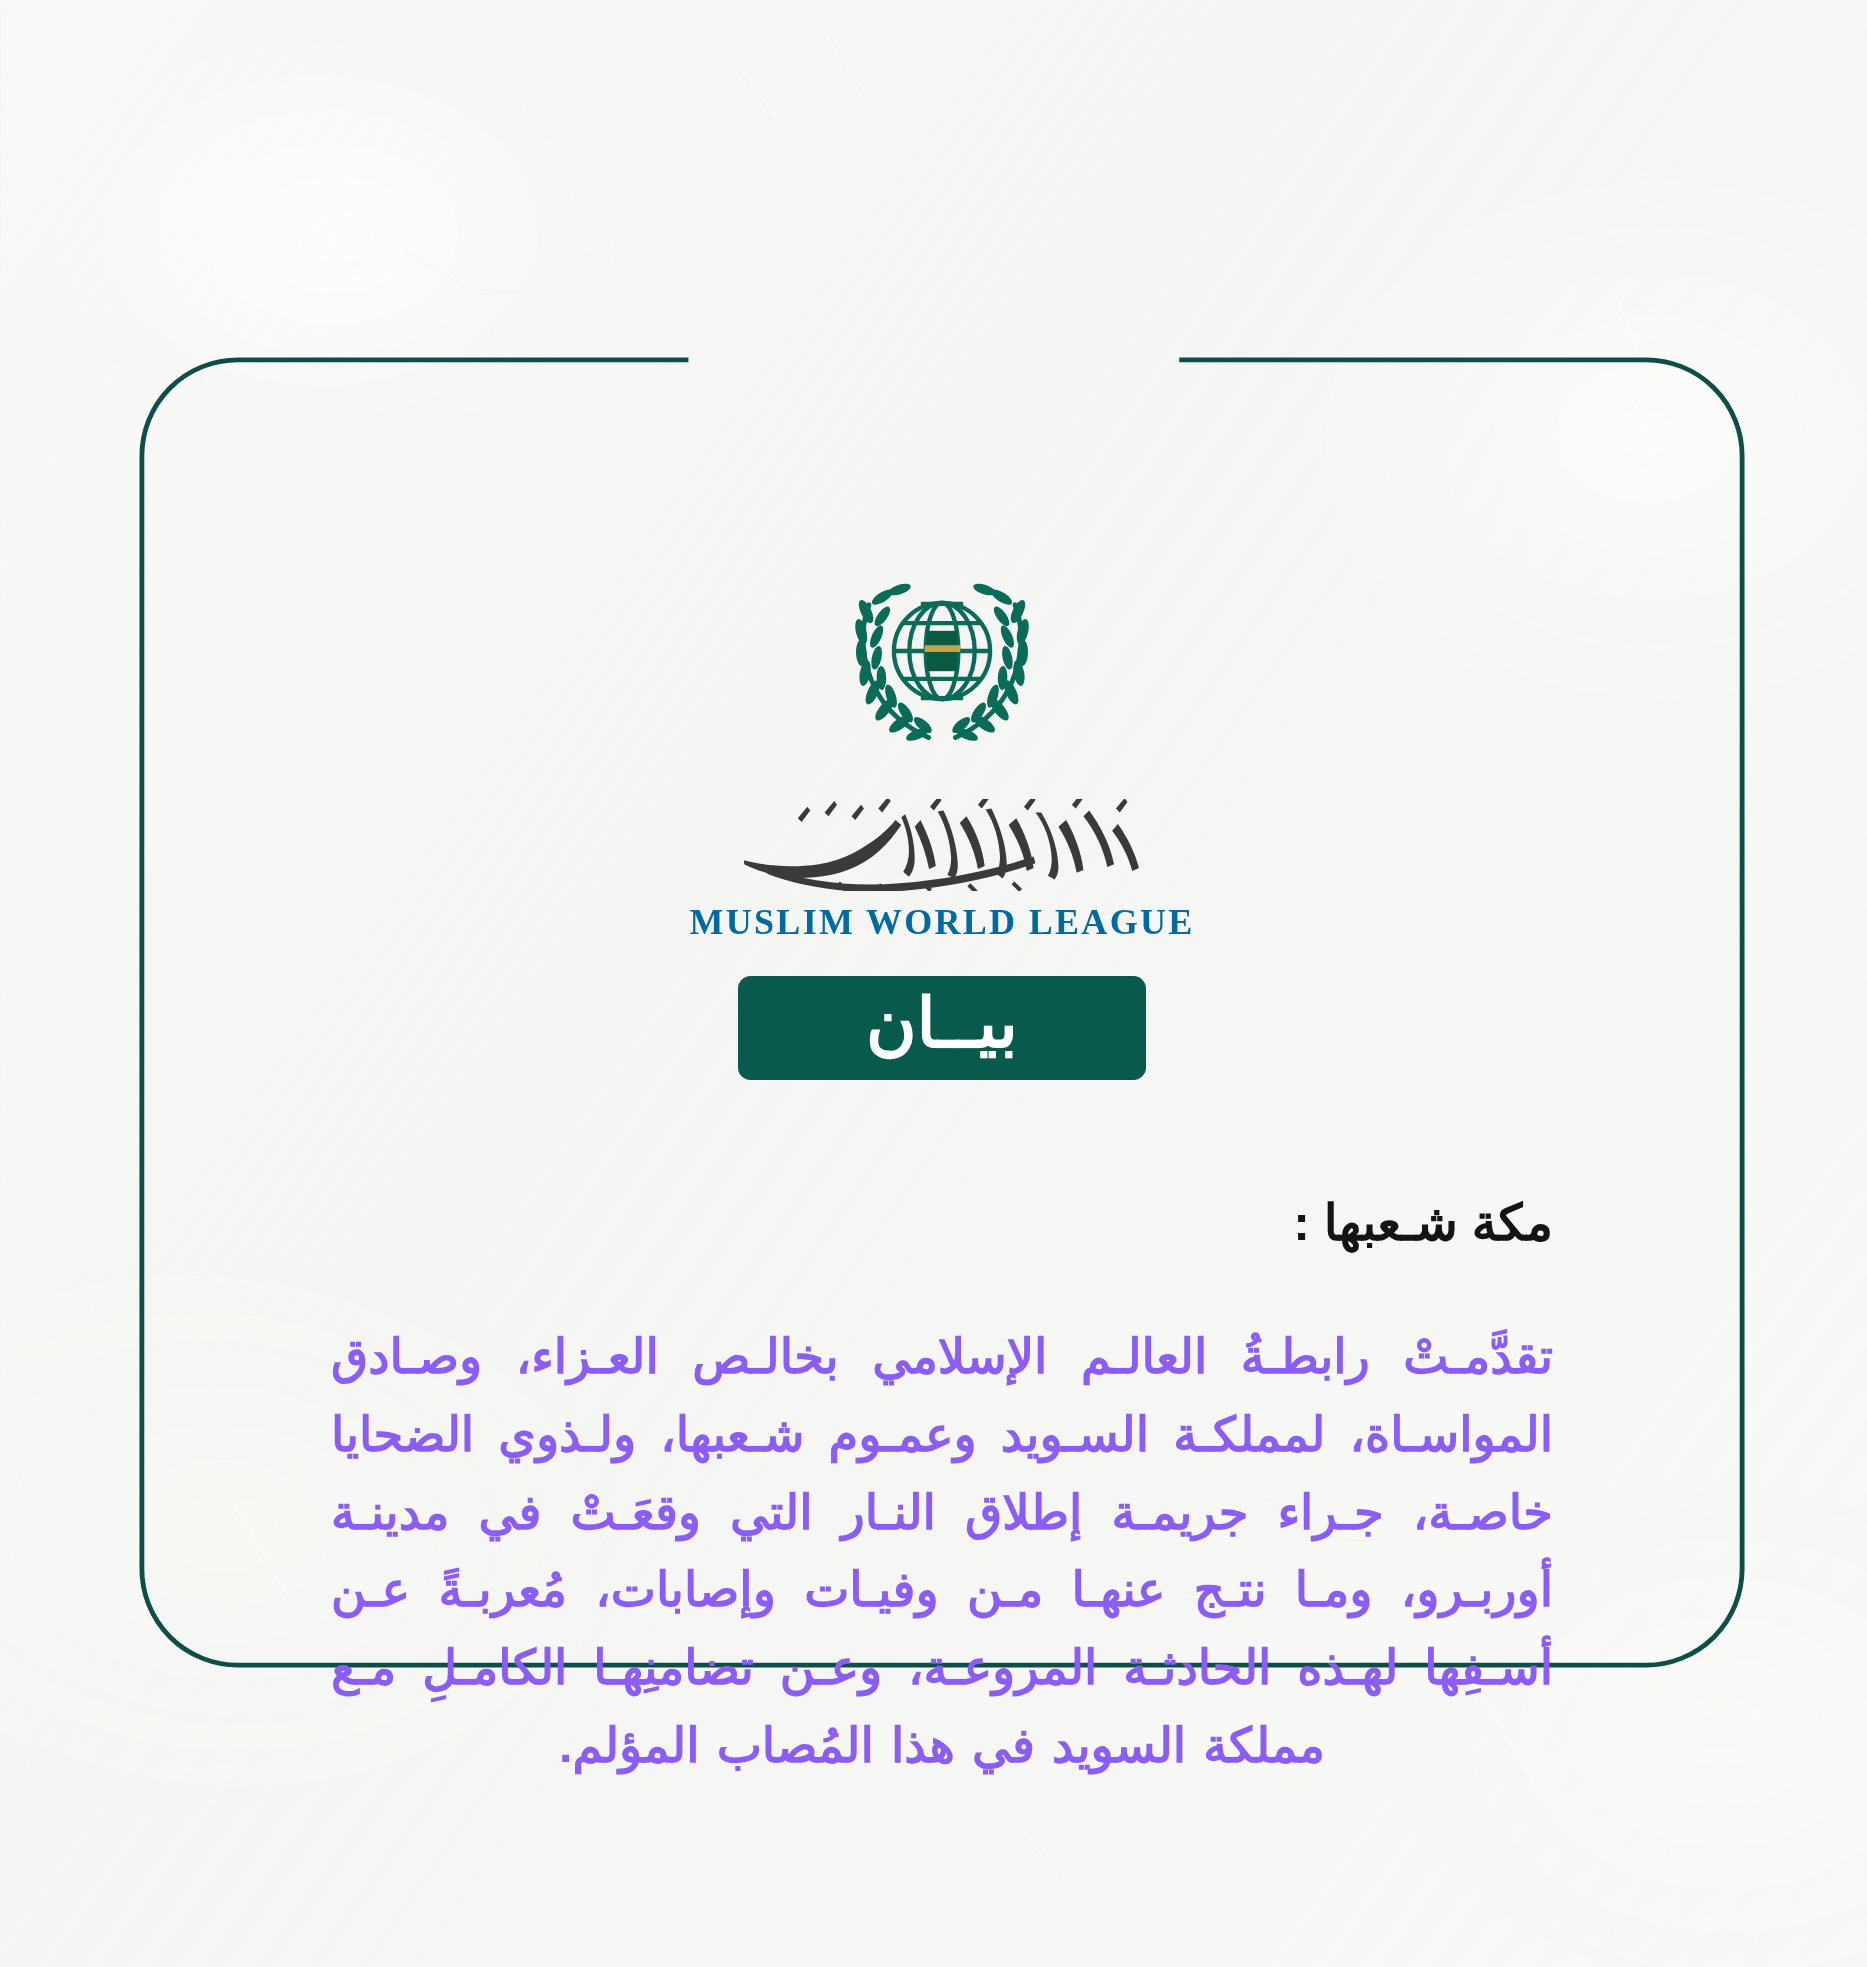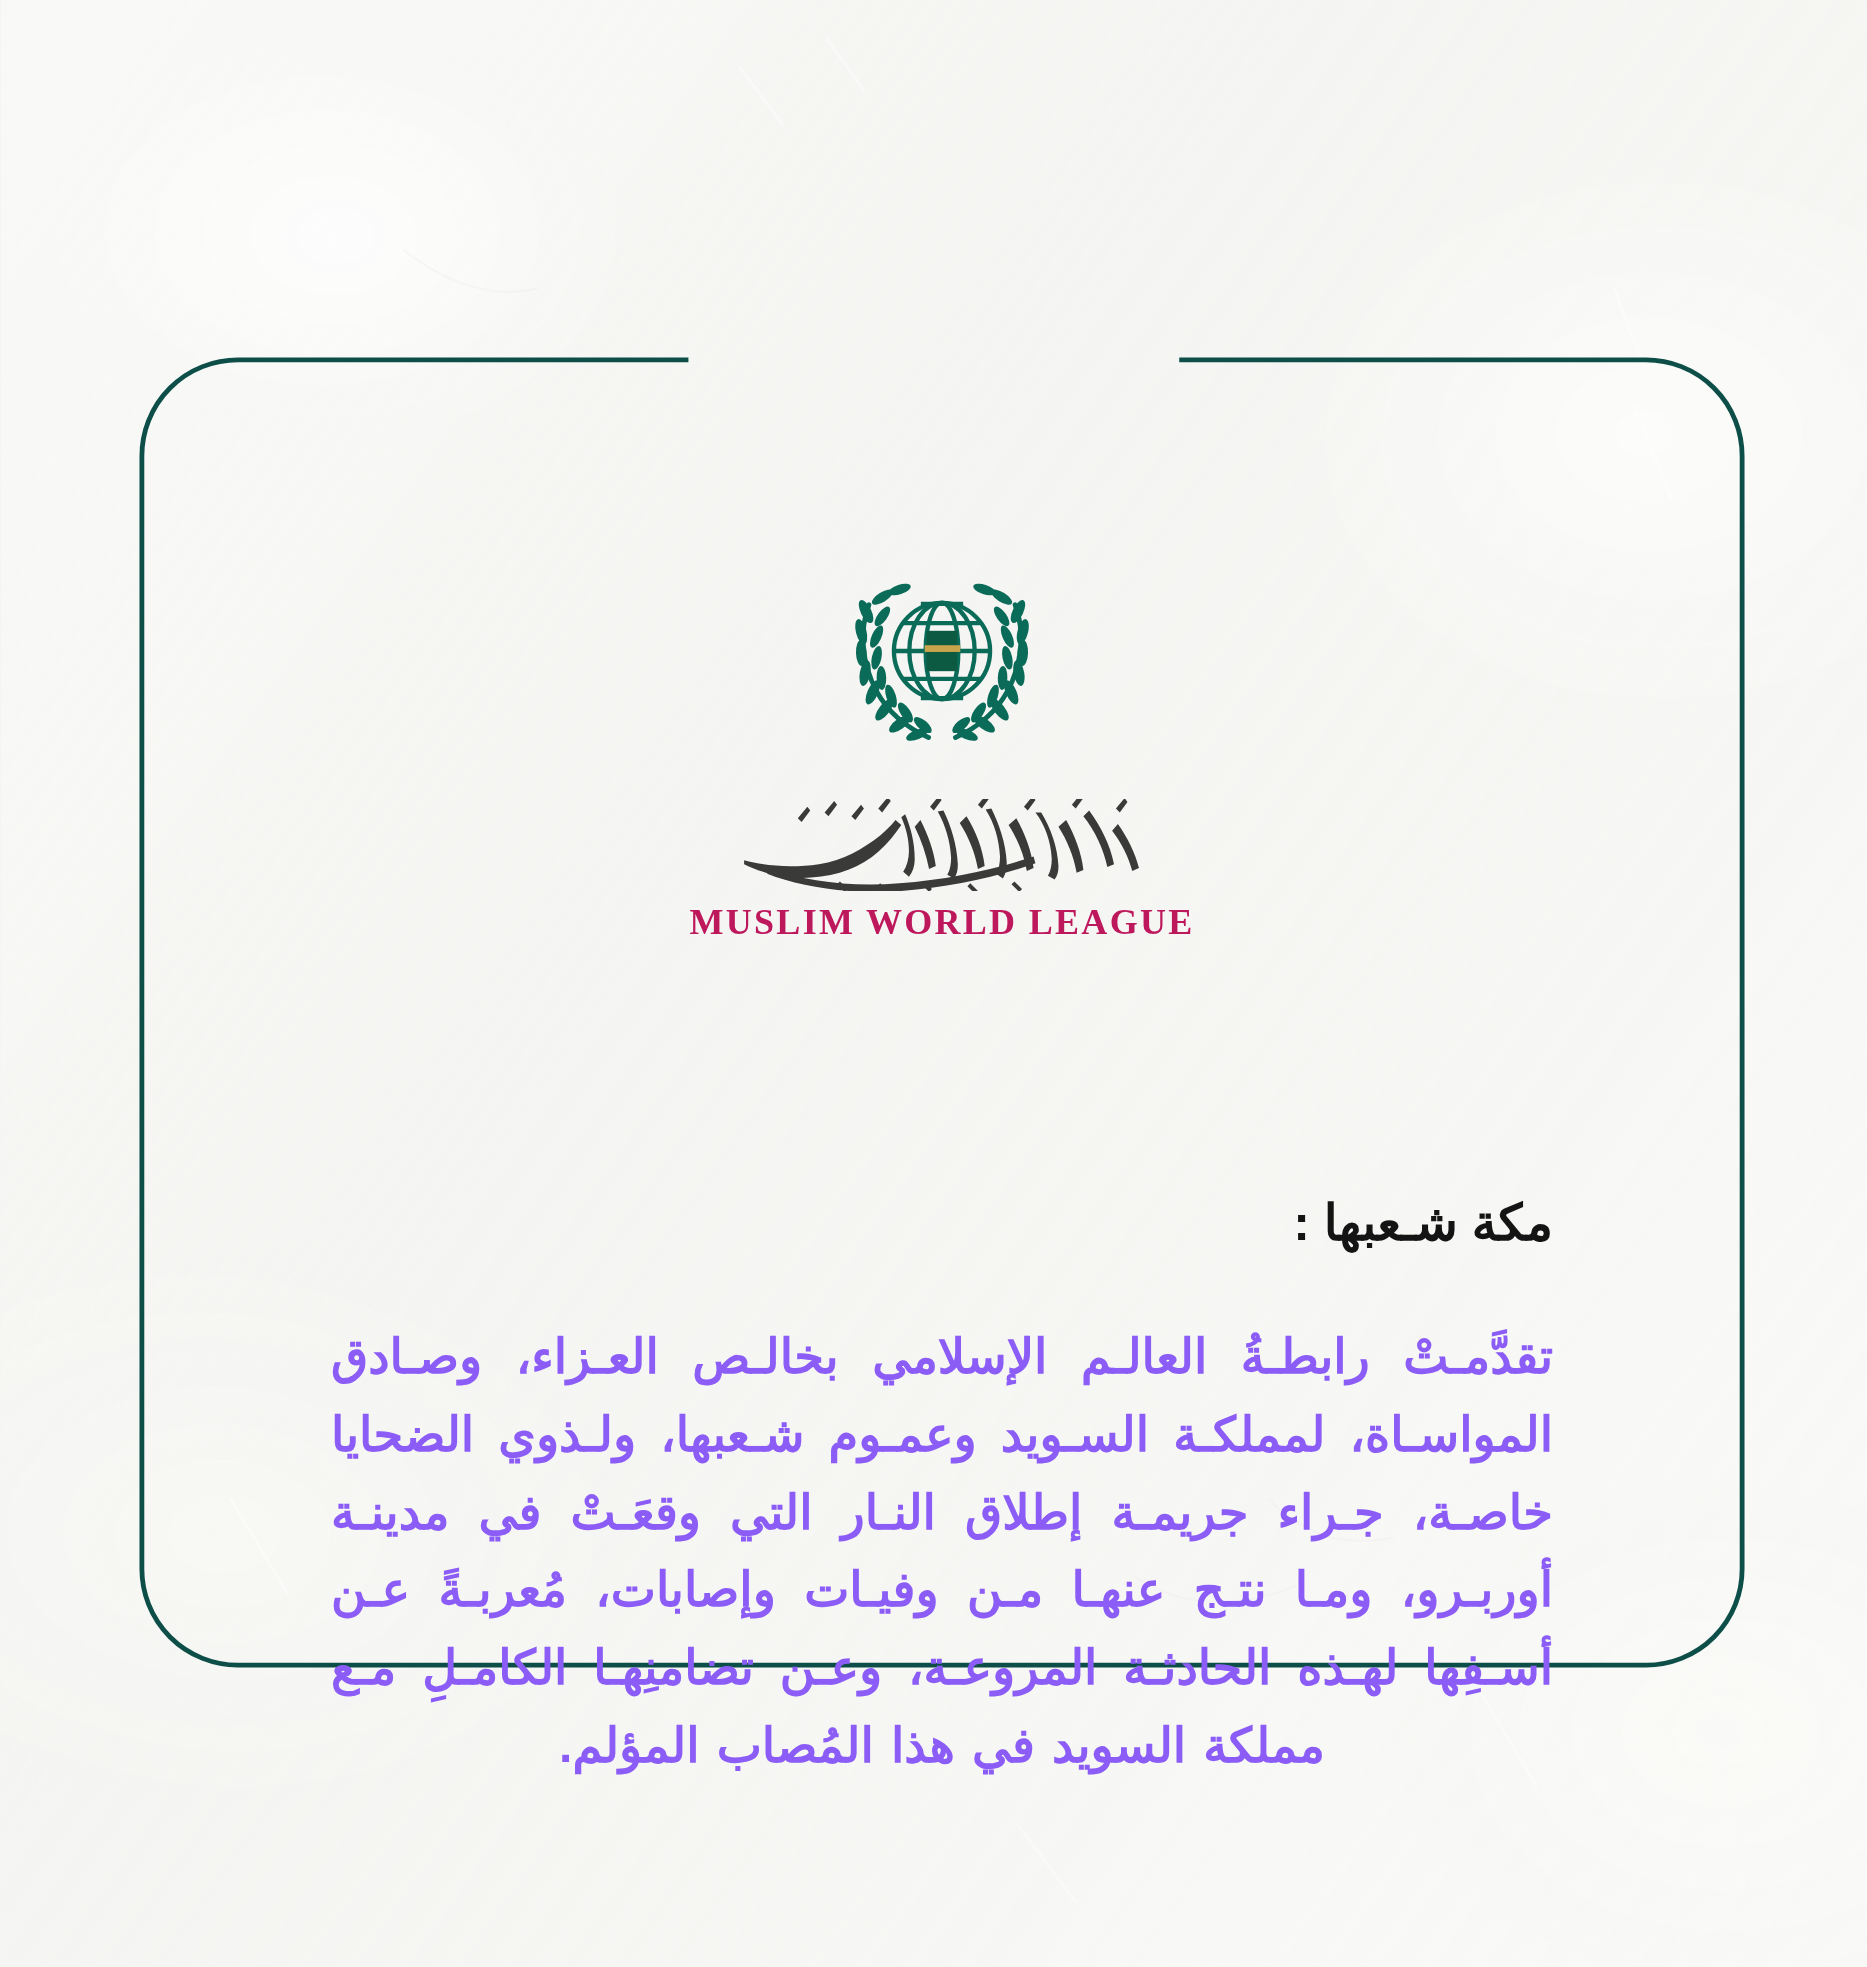--- a/index.html
+++ b/index.html
@@ -68,21 +68,21 @@
     height:92px;
     display:block;
   }
 
   .wordmark-en {
     margin-top:9.6px;
     font-family:"Liberation Serif", serif;
     font-weight:700;
     font-size:36px;
     letter-spacing:2.3px;
-    color:#be185d;
+    color:#0369a1;
     direction:ltr;
     white-space:nowrap;
   }
 
   .statement-badge {
     margin-top:33px;
     width:408px;
     height:104px;
     background:#075a4c;
     border-radius:12.5px;
@@ -267,20 +267,21 @@
           <path d="M150 88 l8 8 -3 3 -8 -8z"></path>
           <path d="M196 86 l8 8 -3 3 -8 -8z"></path>
           <path d="M244 88 l8 8 -3 3 -8 -8z"></path>
           <path d="M290 86 l8 8 -3 3 -8 -8z"></path>
         </g>
       </g>
     </svg>
 
     <div class="wordmark-en">MUSLIM WORLD LEAGUE</div>
 
+    <div class="statement-badge">بيــان</div>
   </div>
 
   <div class="content">
     <div class="dateline">مكة شـعبها :</div>
     <div class="body-text">
       <p>تقدَّمـتْ رابطـةُ العالـم الإسلامي بخالـص العـزاء، وصـادق المواسـاة، لمملكـة السـويد وعمـوم شـعبها، ولـذوي الضحايا خاصـة، جـراء جريمـة إطلاق النـار التي وقعَـتْ في مدينـة أوربـرو، ومـا نتـج عنهـا مـن وفيـات وإصابات، مُعربـةً عـن أسـفِها لهـذه الحادثـة المروعـة، وعـن تضامنِهـا الكامـلِ مـع مملكة السويد في هذا المُصاب المؤلم.</p>
     </div>
   </div>
 </div>
 

